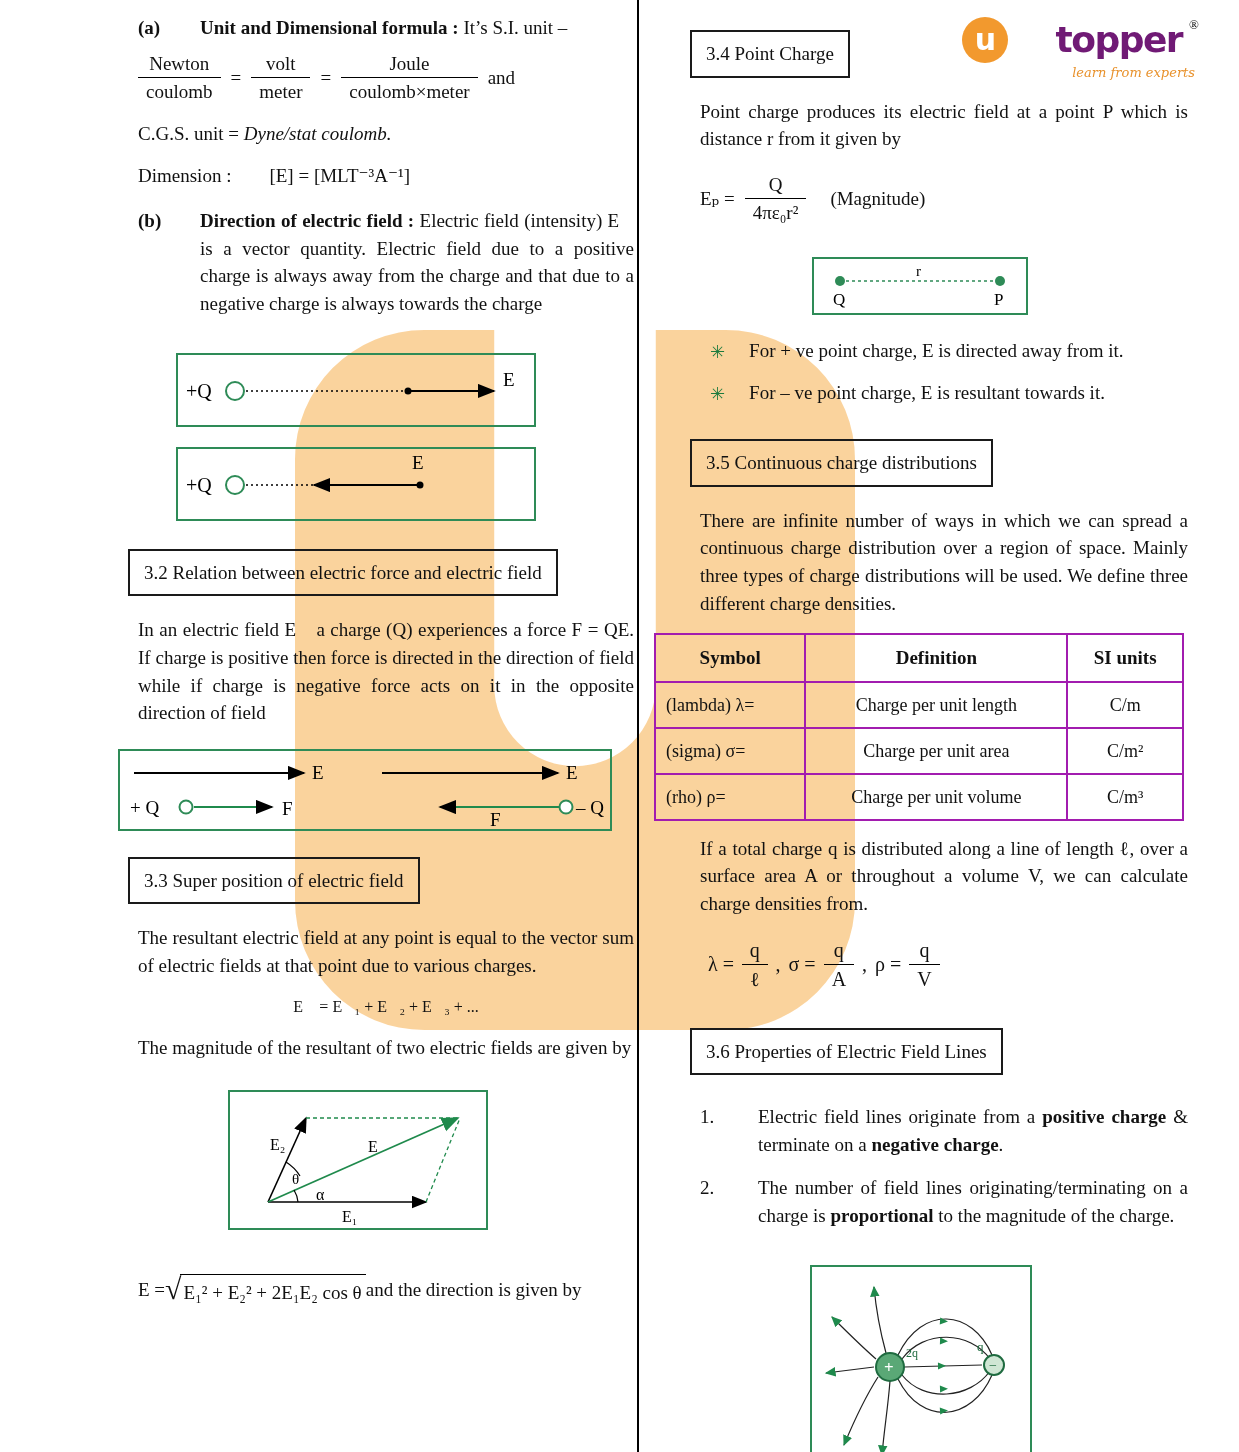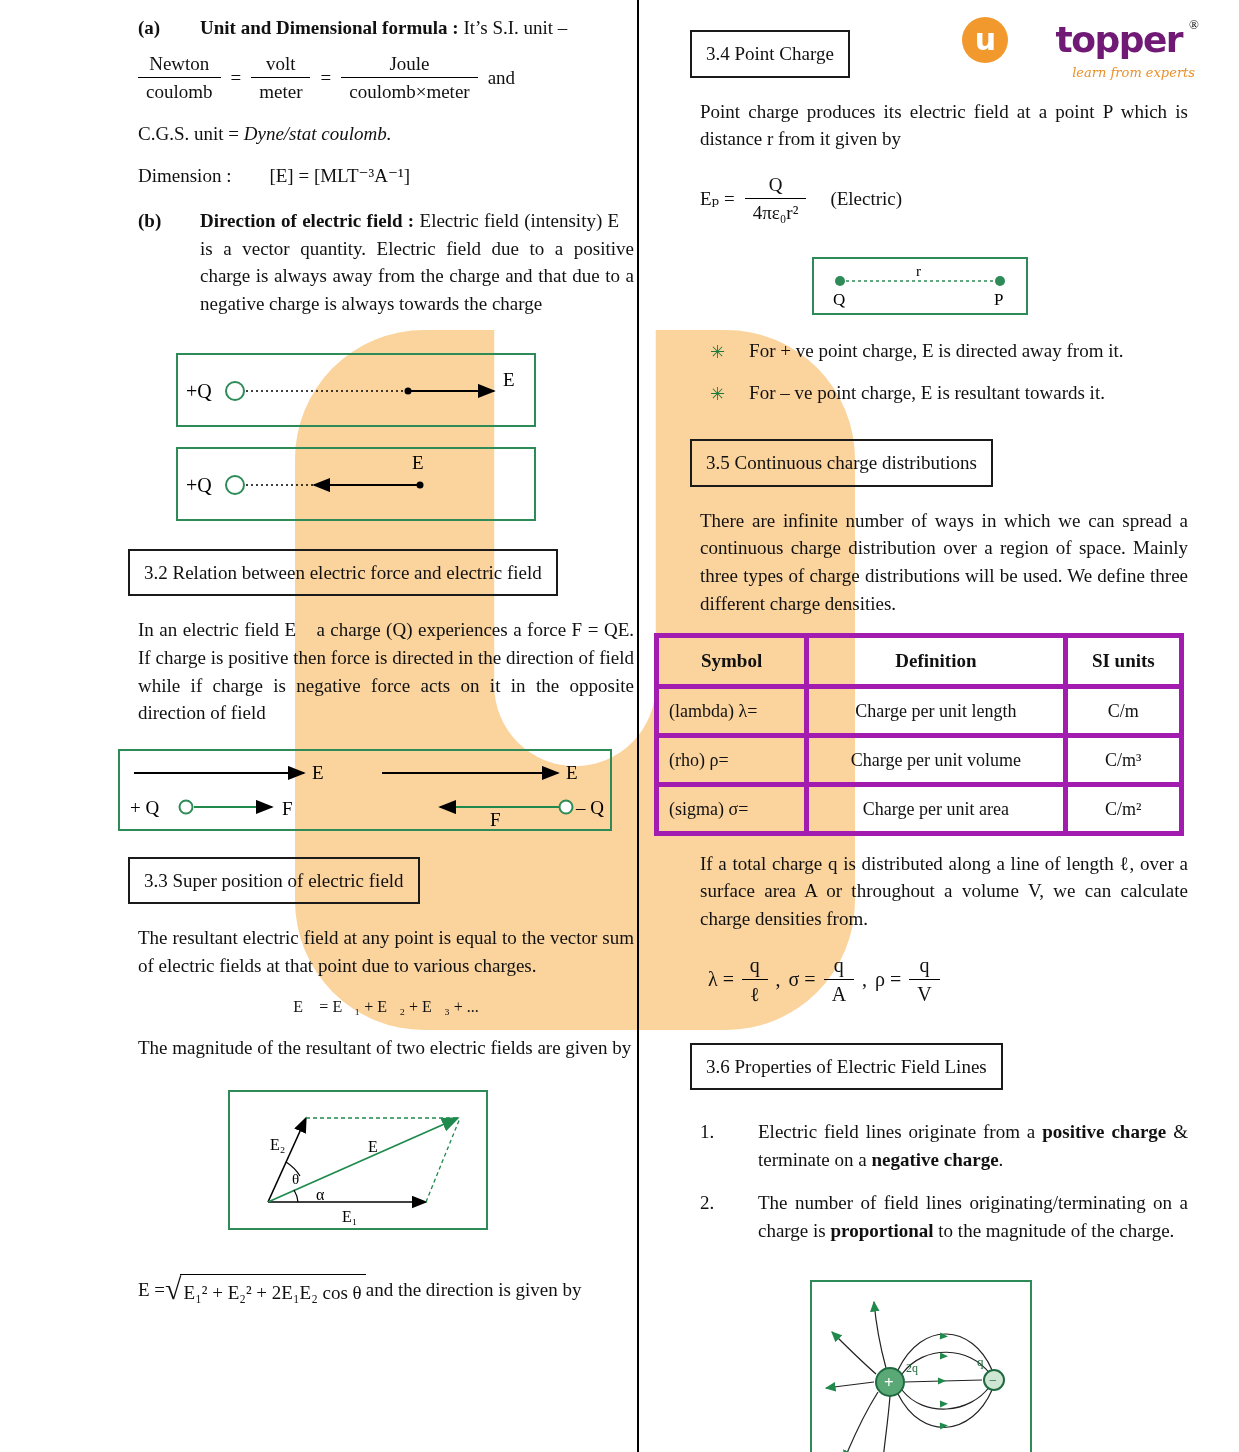--- a/index.html
+++ b/index.html
@@ -54,21 +54,21 @@
     display:inline-block; margin:18px 0 12px -10px; background:rgba(255,255,255,.0); }
 
   .para { text-align:justify; margin:8px 0 12px; }
   .center-formula { text-align:center; margin:16px 0; font-size:16px; }
 
   .sqrt { display:inline-flex; align-items:flex-start; vertical-align:middle; }
   .rad { font-size:30px; line-height:1; margin-right:-2px; }
   .radicand { border-top:1.8px solid #000; padding:4px 4px 0; }
 
   table.dist { border-collapse:collapse; margin:16px 0 14px -46px; width:530px; font-size:18px; background:transparent; }
-  .dist th, .dist td { border:5px solid #a21caf; padding:9px 10px; }
+  .dist th, .dist td { border:2px solid #a21caf; padding:9px 10px; }
   .dist th { text-align:center; font-size:19px; }
   .dist td.c-def, .dist td.c-si { text-align:center; }
 
   .bullet-row { display:flex; gap:24px; margin:14px 0 14px 10px; }
   .bullet-icon { color:#1c7a3d; font-size:18px; flex:none; margin-top:2px; }
 
   .num-row { display:flex; margin:16px 0; }
   .num-label { width:58px; flex:none; }
   .num-body { flex:1; text-align:justify; }
 
@@ -263,21 +263,21 @@
     </div>
 
     <p class="para">Point charge produces its electric field at a point P which is distance r from it given by</p>
 
     <div class="formula-line" style="margin-top:20px;">
       <span>Eₚ =</span>
       <span class="frac">
         <span class="num">Q</span>
         <span class="den">4πε₀r²</span>
       </span>
-      <span class="note">(Electric)</span>
+      <span class="note">(Magnitude)</span>
     </div>
 
     
     <div class="gbox qp-box">
       <svg width="212" height="54" viewBox="0 0 212 54">
         <circle cx="26" cy="22" r="5" fill="#2e8b57"></circle>
         <circle cx="186" cy="22" r="5" fill="#2e8b57"></circle>
         <line x1="32" y1="22" x2="180" y2="22" stroke="#2e8b57" stroke-width="1.6" stroke-dasharray="3,3"></line>
         <text x="19" y="46" font-size="17">Q</text>
         <text x="102" y="17" font-size="15">r</text>
@@ -308,28 +308,28 @@
           <th>SI units</th>
         </tr>
       </thead>
       <tbody>
         <tr>
           <td>(lambda) λ=</td>
           <td class="c-def">Charge per unit length</td>
           <td class="c-si">C/m</td>
         </tr>
         <tr>
+          <td>(sigma) σ=</td>
+          <td class="c-def">Charge per unit area</td>
+          <td class="c-si">C/m²</td>
+        </tr>
+        <tr>
           <td>(rho) ρ=</td>
           <td class="c-def">Charge per unit volume</td>
           <td class="c-si">C/m³</td>
-        </tr>
-        <tr>
-          <td>(sigma) σ=</td>
-          <td class="c-def">Charge per unit area</td>
-          <td class="c-si">C/m²</td>
         </tr>
       </tbody>
     </table>
 
     <p class="para">If a total charge q is distributed along a line of length ℓ, over a surface area A or throughout a volume V, we can calculate charge densities from.</p>
 
     <div class="density-line">
       <span>λ =</span>
       <span class="frac">
         <span class="num">q</span>

